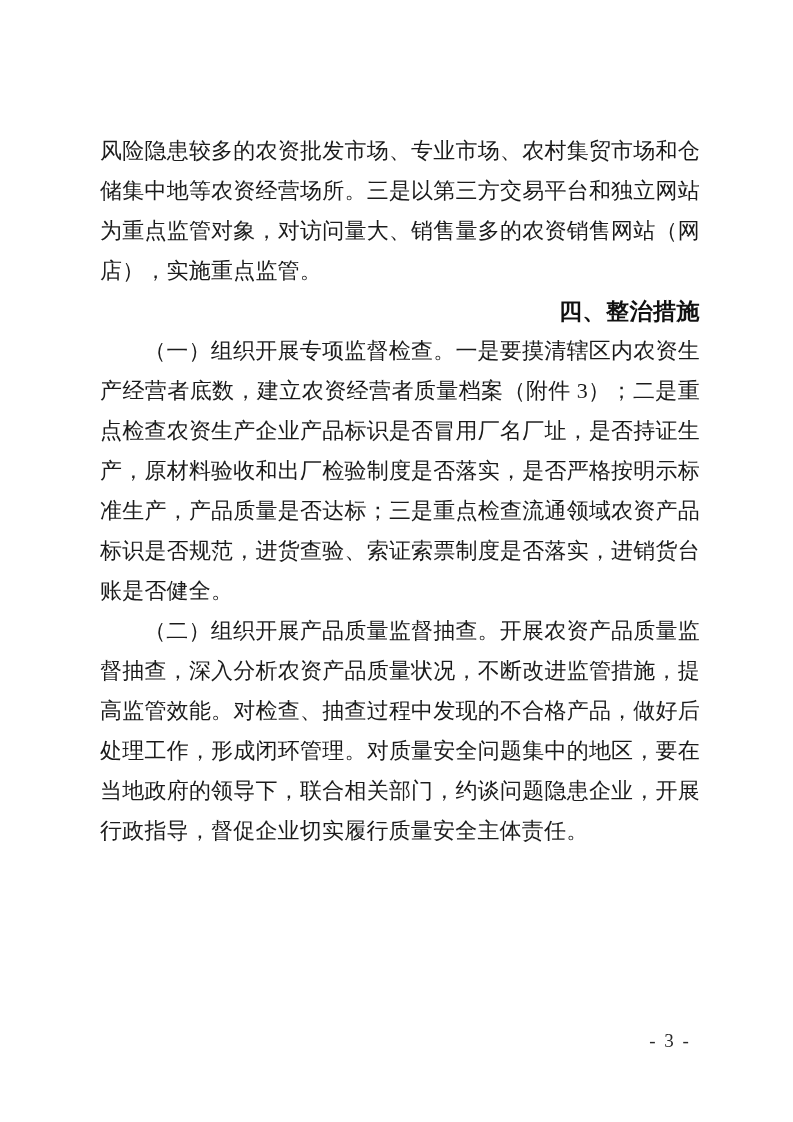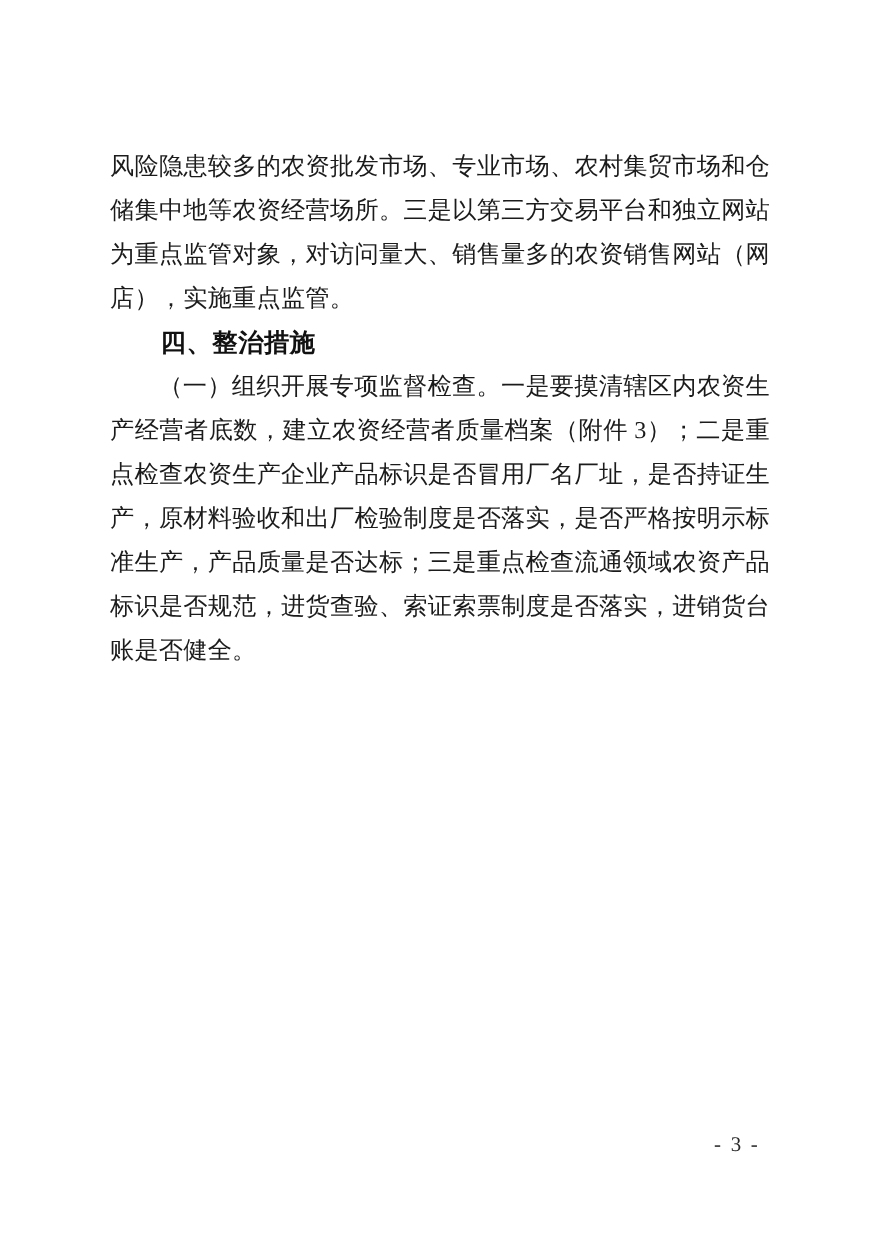--- a/index.html
+++ b/index.html
@@ -43,20 +43,21 @@
   }
   .section-heading {
     margin: 0;
     text-indent: 2em;
     font-family: "Liberation Sans", "DejaVu Sans", sans-serif;
     font-weight: 700;
     font-size: 23px;
     line-height: 40px;
     letter-spacing: 0.5px;
     color: #111111;
+    text-align: right;
   }
   .page-number {
     position: absolute;
     left: 620px;
     top: 1030px;
     width: 100px;
     text-align: center;
     font-family: "Liberation Serif", "DejaVu Serif", serif;
     font-size: 19px;
     color: #2a2a2a;
@@ -64,15 +65,16 @@
   }
 </style>
 </head>
 <body>
 
 <div class="page">
   <div class="content">
     <p class="para">风险隐患较多的农资批发市场、专业市场、农村集贸市场和仓储集中地等农资经营场所。三是以第三方交易平台和独立网站为重点监管对象，对访问量大、销售量多的农资销售网站（网店），实施重点监管。</p>
     <h3 class="section-heading">四、整治措施</h3>
     <p class="para indent">（一）组织开展专项监督检查。一是要摸清辖区内农资生产经营者底数，建立农资经营者质量档案（附件 3）；二是重点检查农资生产企业产品标识是否冒用厂名厂址，是否持证生产，原材料验收和出厂检验制度是否落实，是否严格按明示标准生产，产品质量是否达标；三是重点检查流通领域农资产品标识是否规范，进货查验、索证索票制度是否落实，进销货台账是否健全。</p>
+    <p class="para indent">（二）组织开展产品质量监督抽查。开展农资产品质量监督抽查，深入分析农资产品质量状况，不断改进监管措施，提高监管效能。对检查、抽查过程中发现的不合格产品，做好后处理工作，形成闭环管理。对质量安全问题集中的地区，要在当地政府的领导下，联合相关部门，约谈问题隐患企业，开展行政指导，督促企业切实履行质量安全主体责任。</p>
   </div>
   <div class="page-number">- 3 -</div>
 </div>
 
 </body></html>

